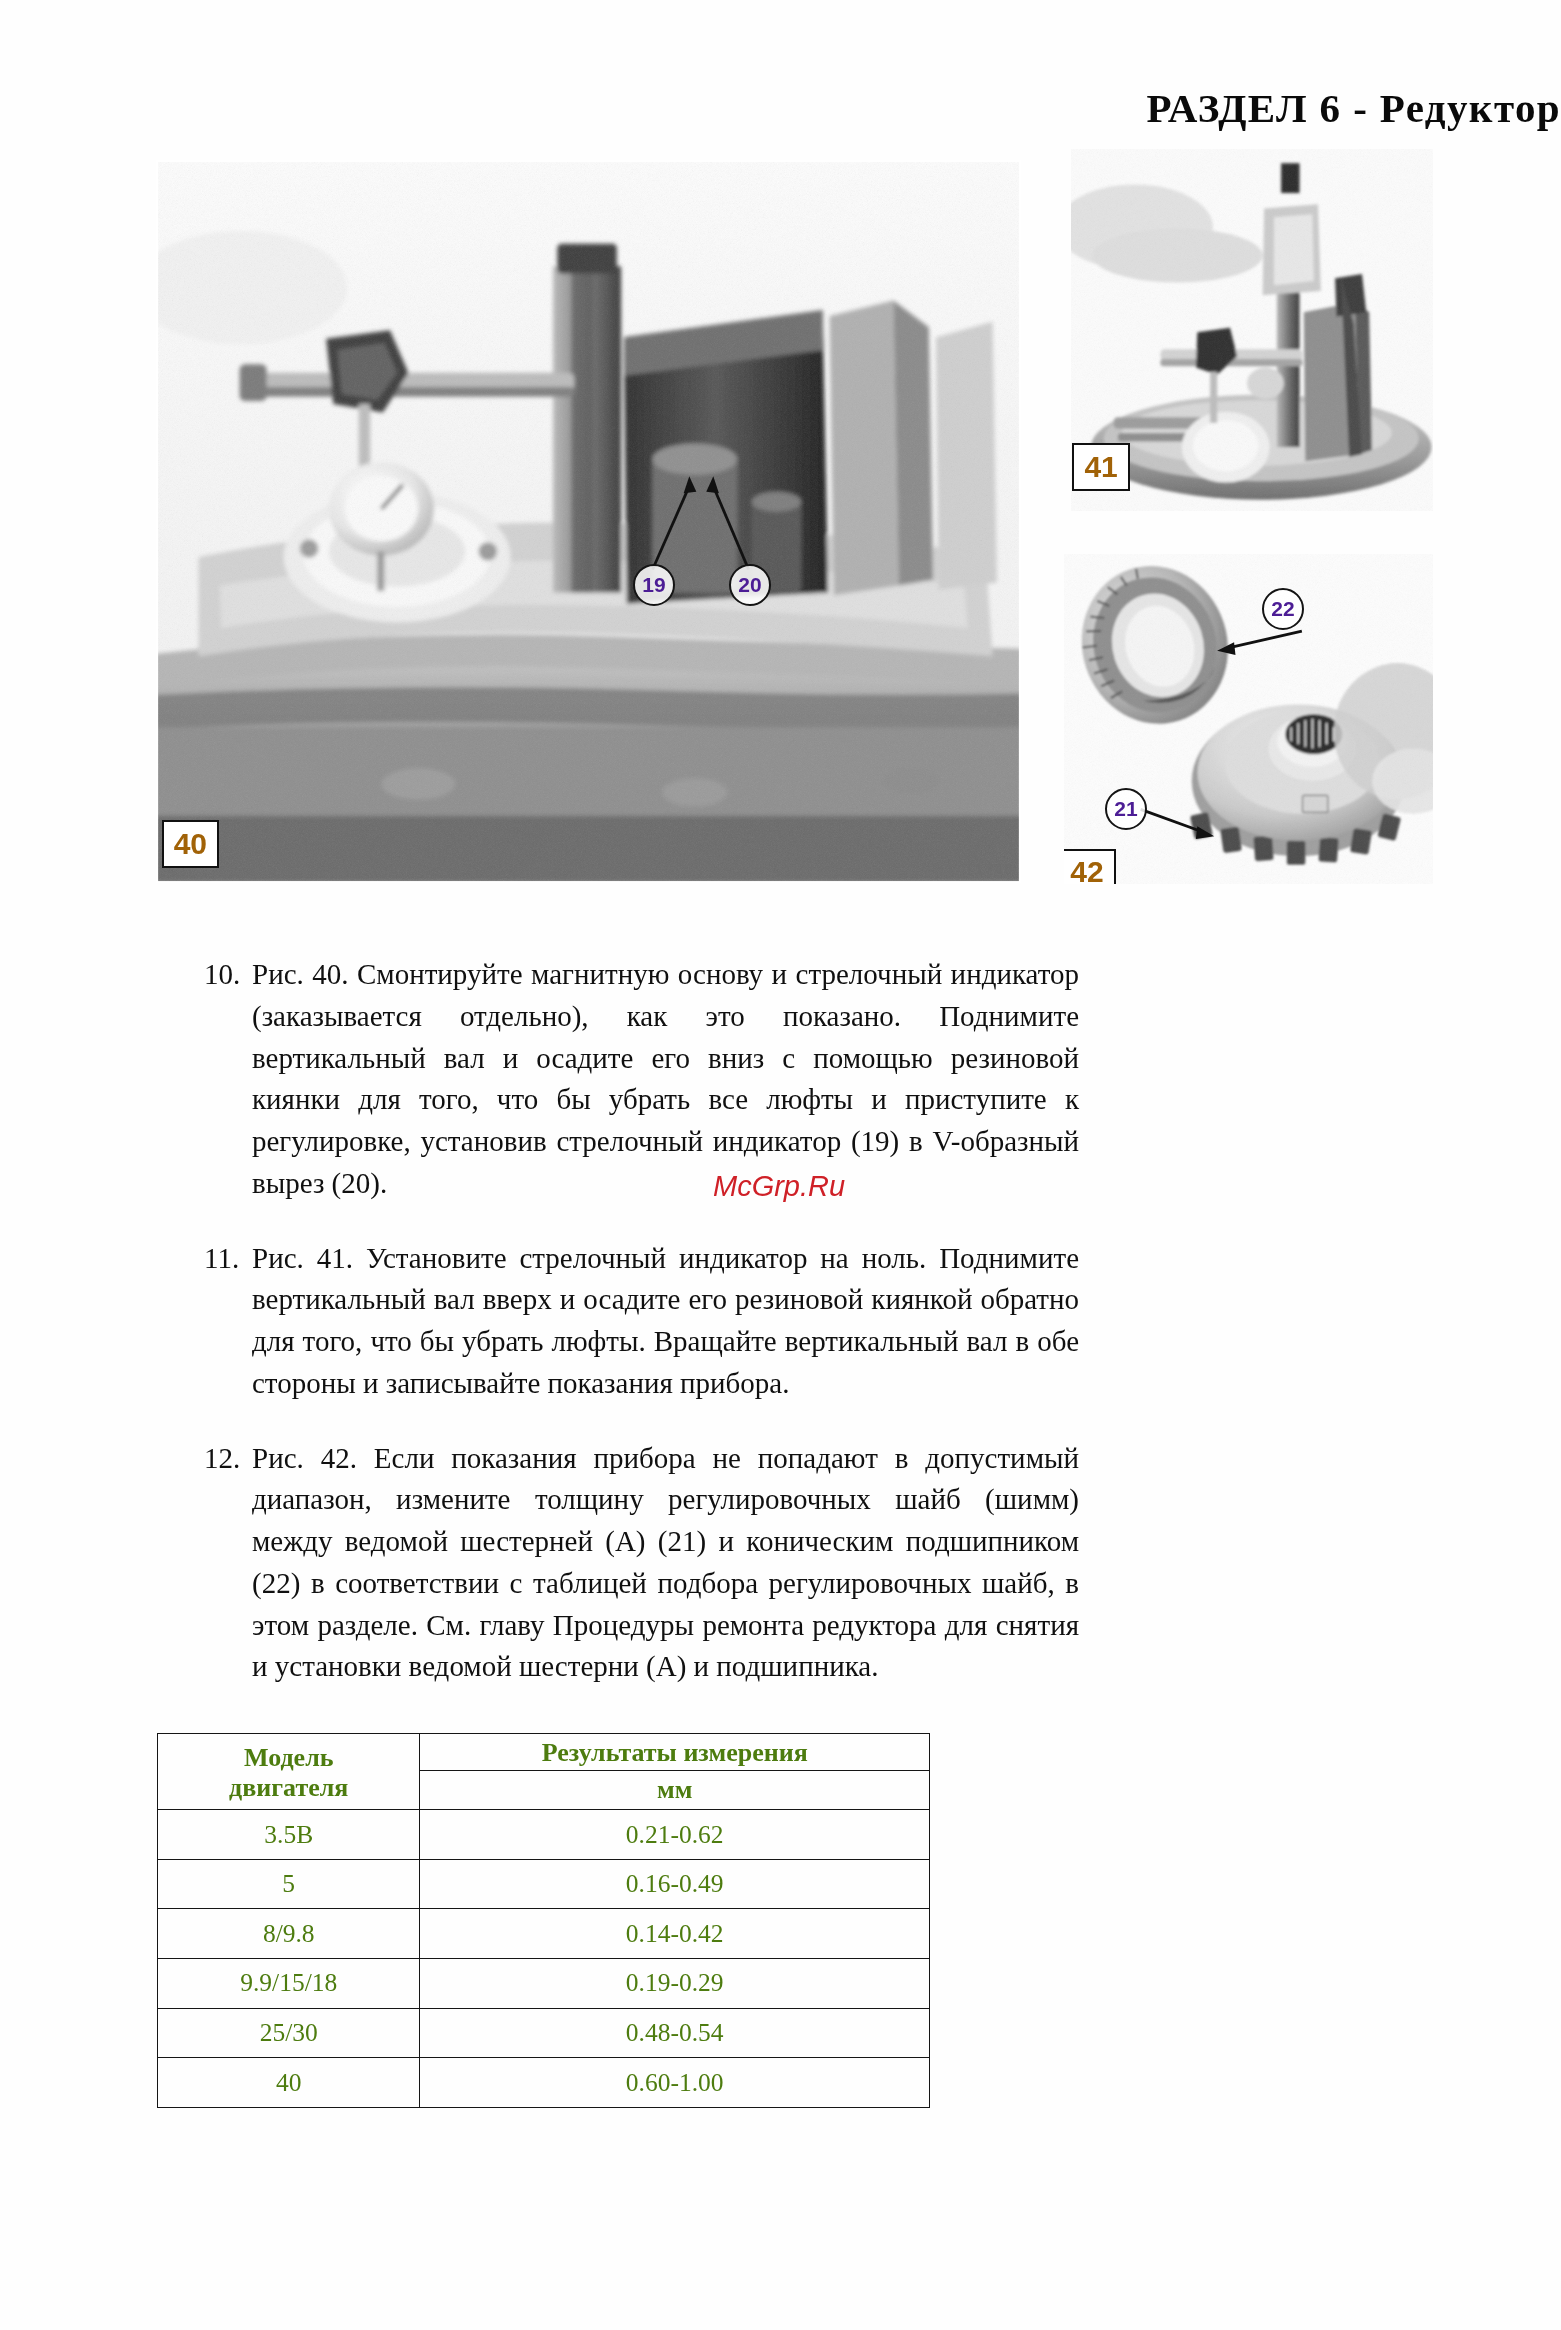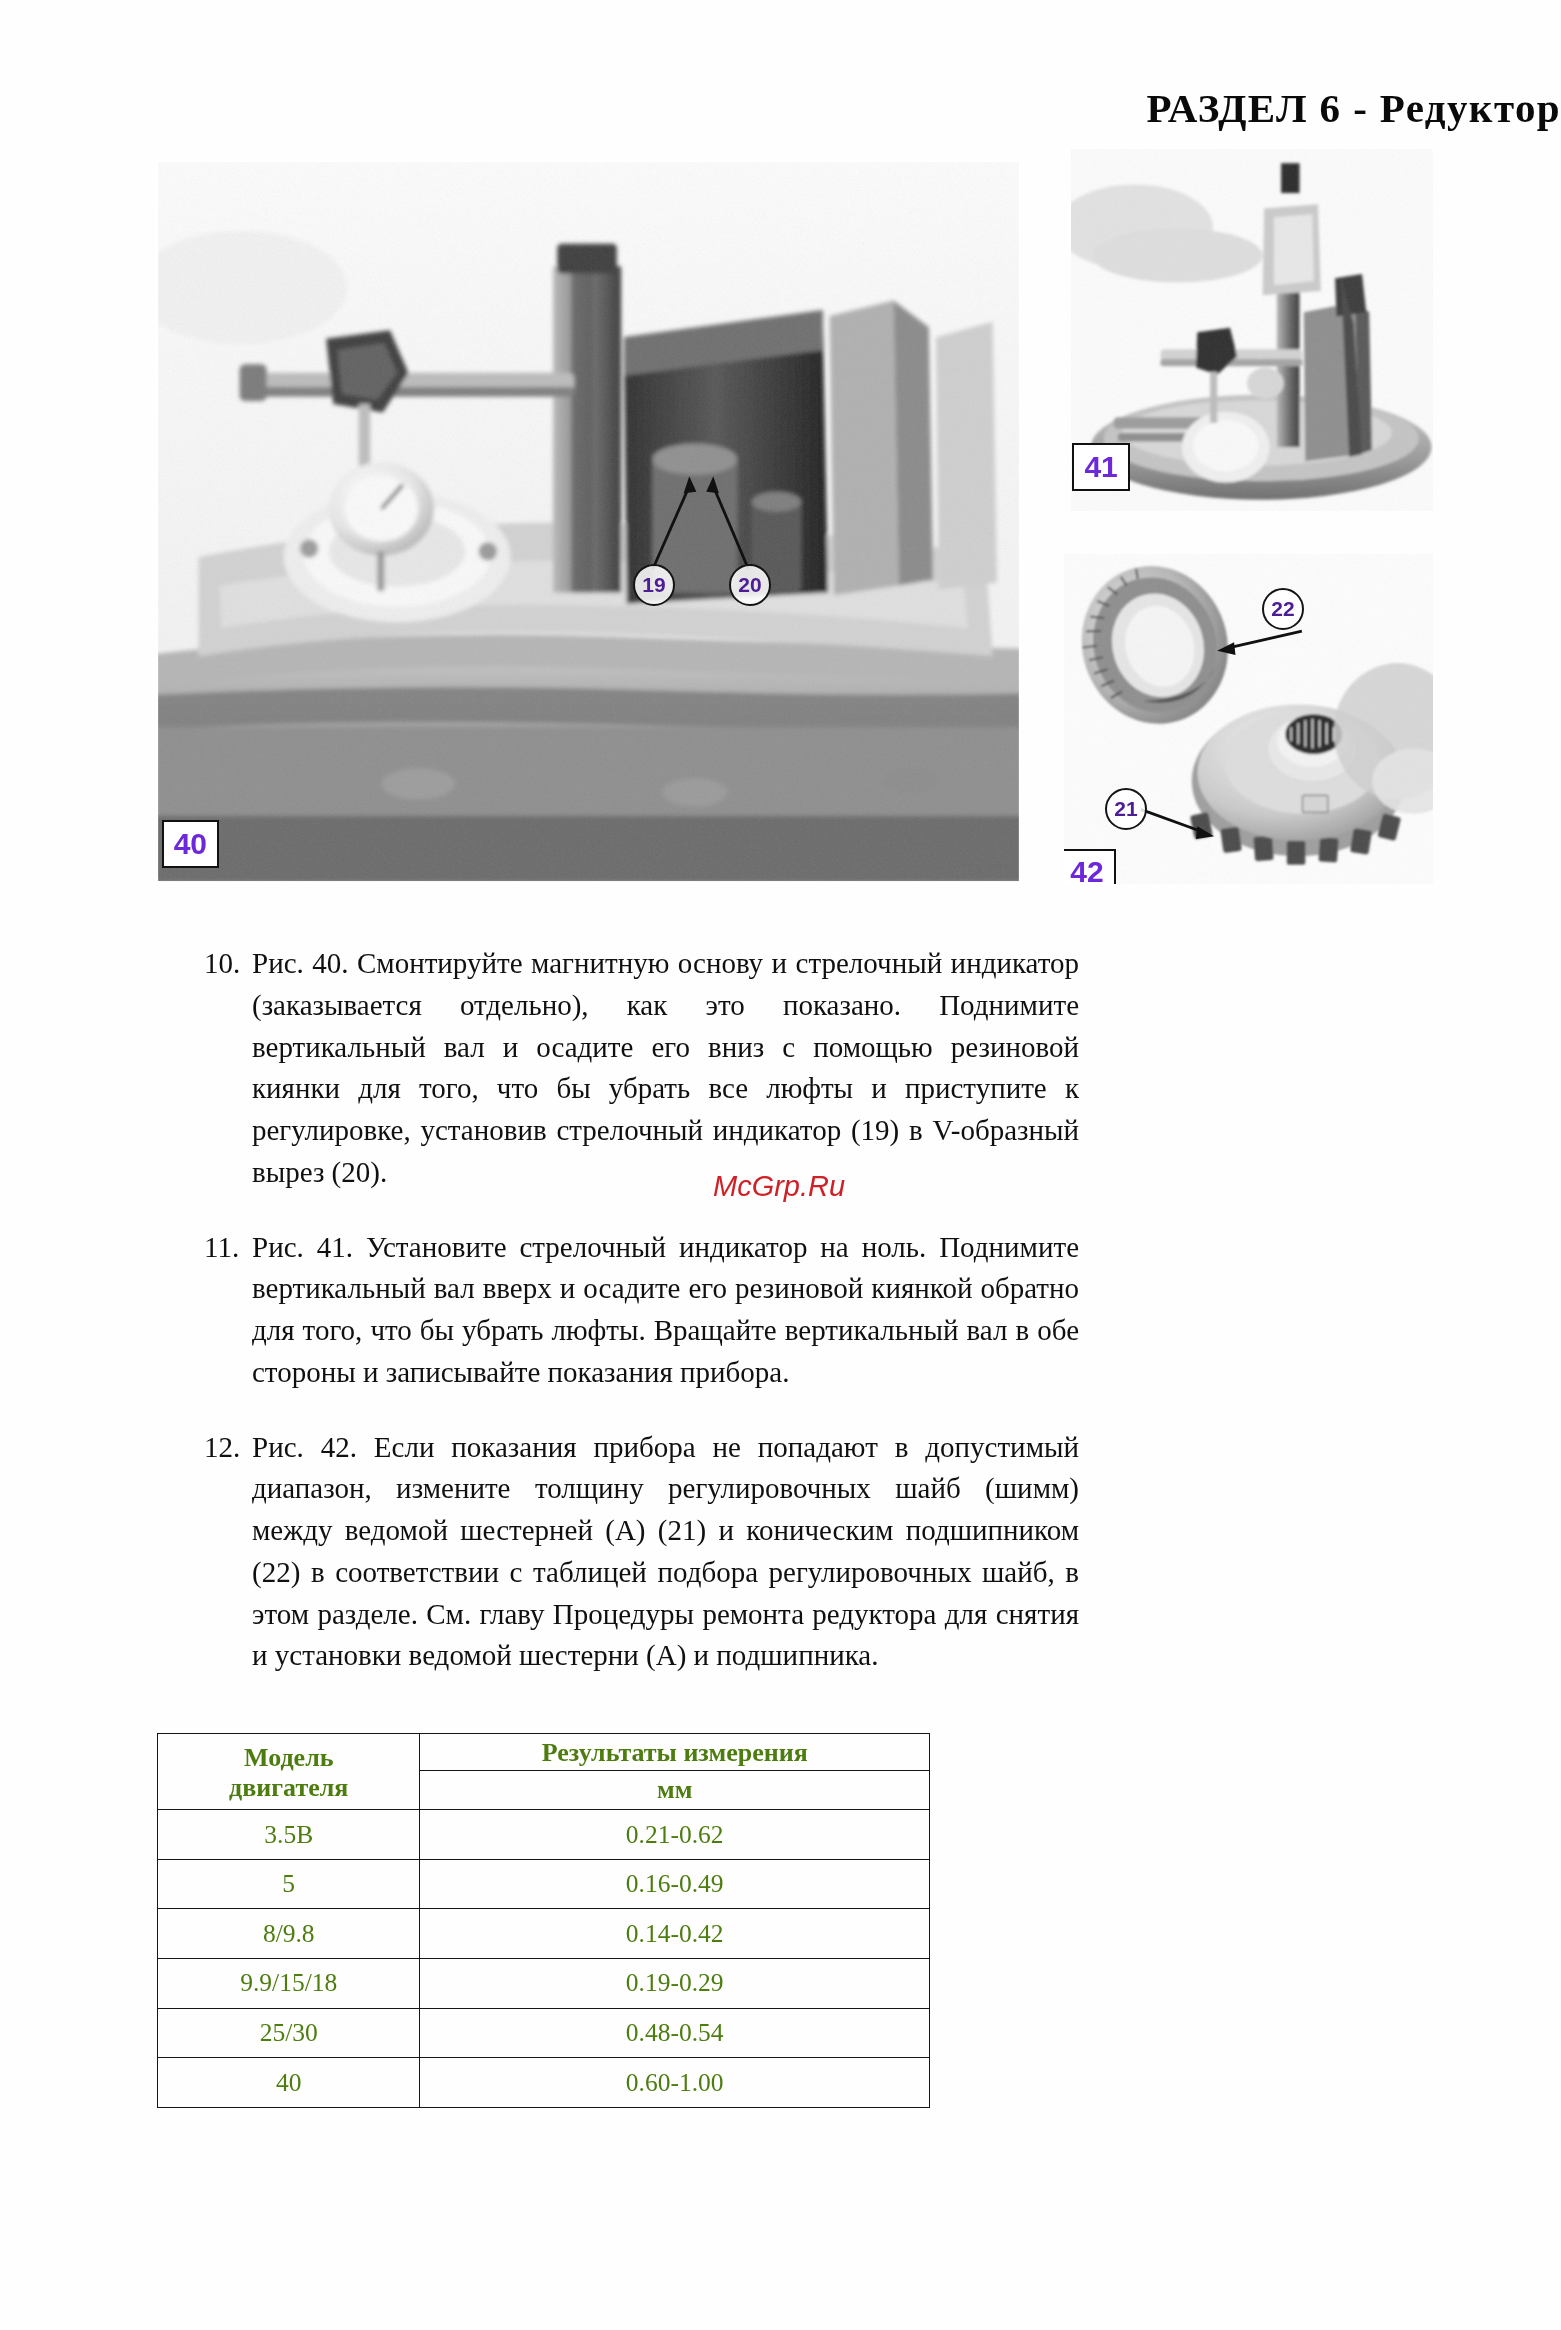--- a/index.html
+++ b/index.html
@@ -77,21 +77,21 @@
 
   .fig-num {
     position: absolute;
     background: #ffffff;
     border: 2.1px solid #111;
     font-family: "Liberation Sans", "DejaVu Sans", sans-serif;
     font-weight: bold;
     font-size: 30px;
     line-height: 1;
     padding: 6.4px 10px 7.8px 10px;
-    color: #6d28d9;
+    color: #a16207;
     z-index: 9;
   }
 
   .fig-code {
     position: absolute;
     font-family: "Liberation Sans", "DejaVu Sans", sans-serif;
     font-size: 15px;
     letter-spacing: 1.4px;
     color: #6e6e6e;
     z-index: 9;
@@ -119,21 +119,21 @@
 
   
   .body-text {
     position: absolute;
     top: 943px;
     left: 0;
     width: 1561px;
   }
   .para {
     position: relative;
-    margin: 0 0 33px 0;
+    margin: 11px 0 33px 0;
     padding-left: 252px;
     padding-right: 482px;
     font-size: 29px;
     line-height: 1.44;
     text-align: justify;
     text-justify: inter-word;
     color: #101010;
   }
   .para .num {
     position: absolute;

